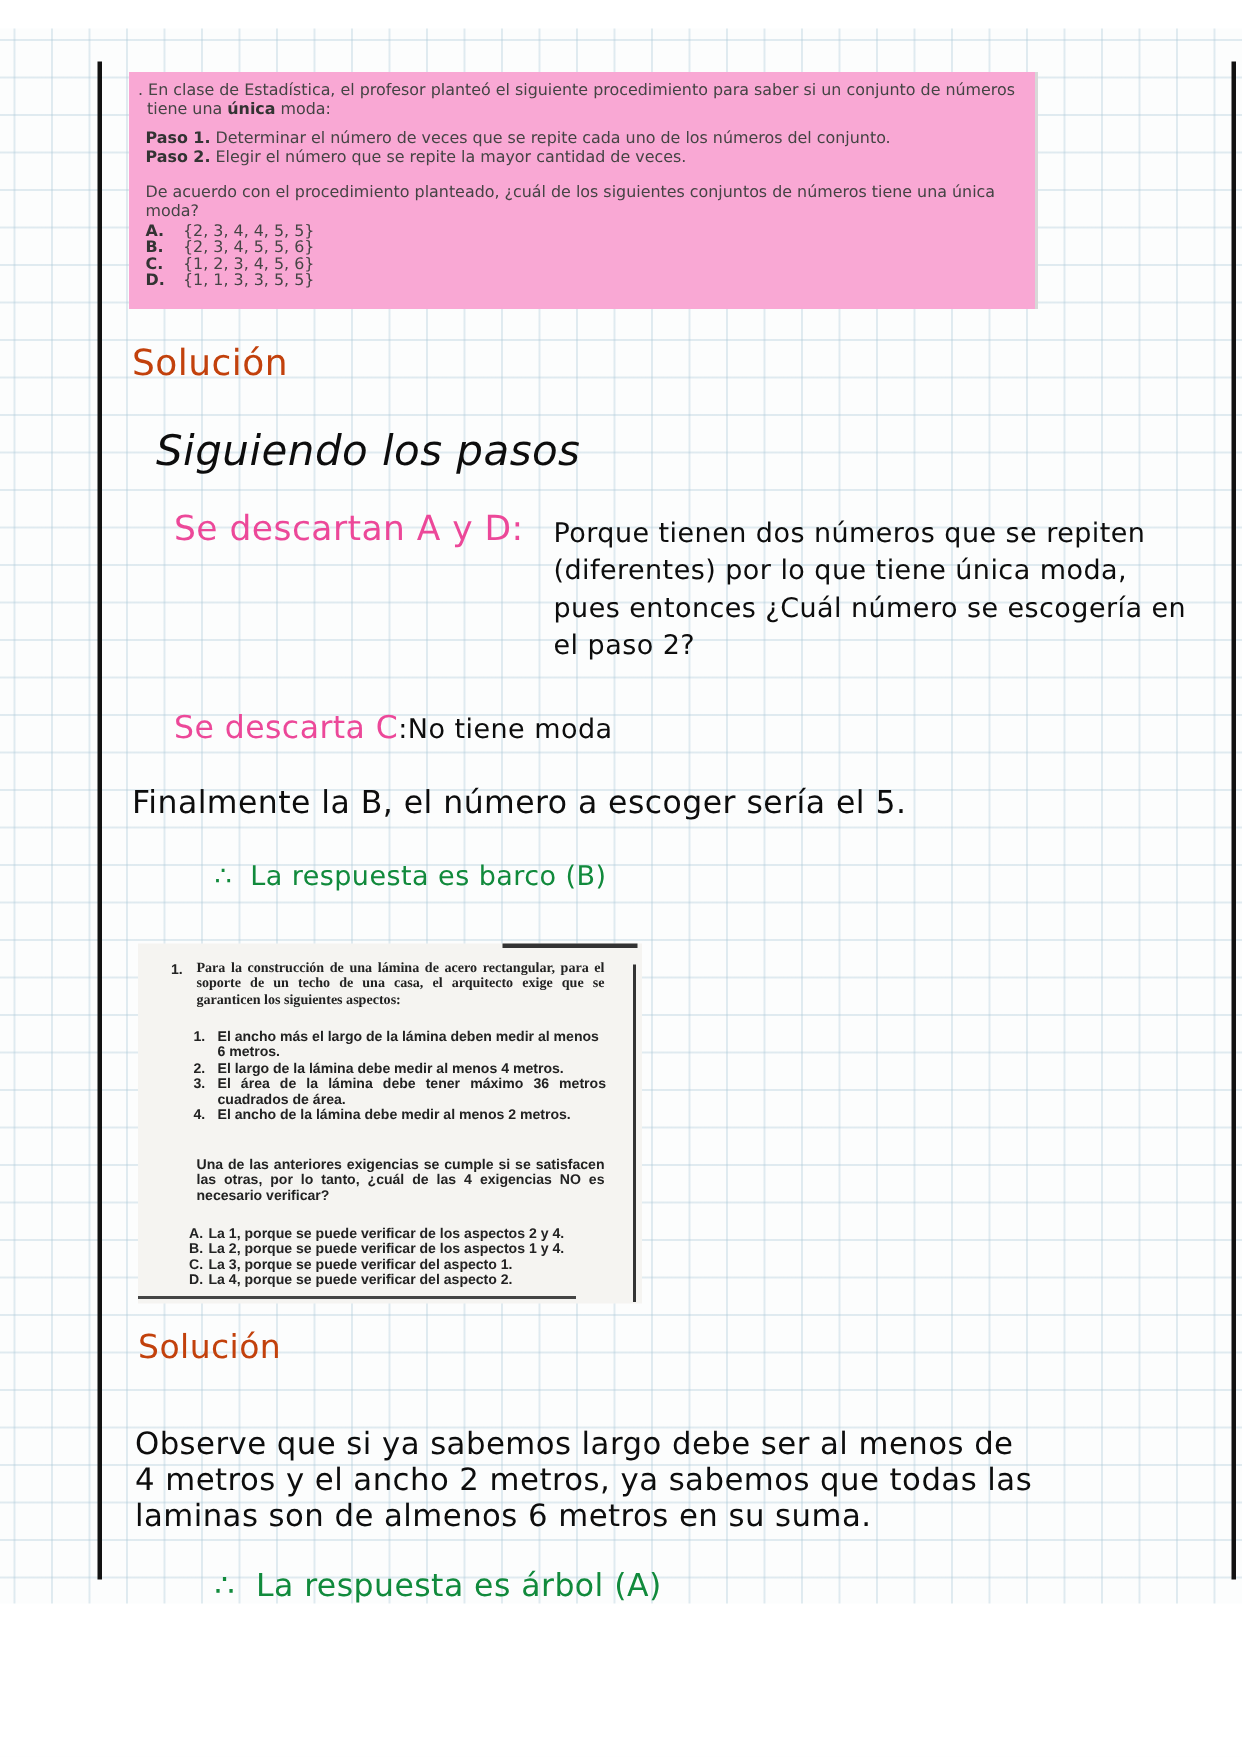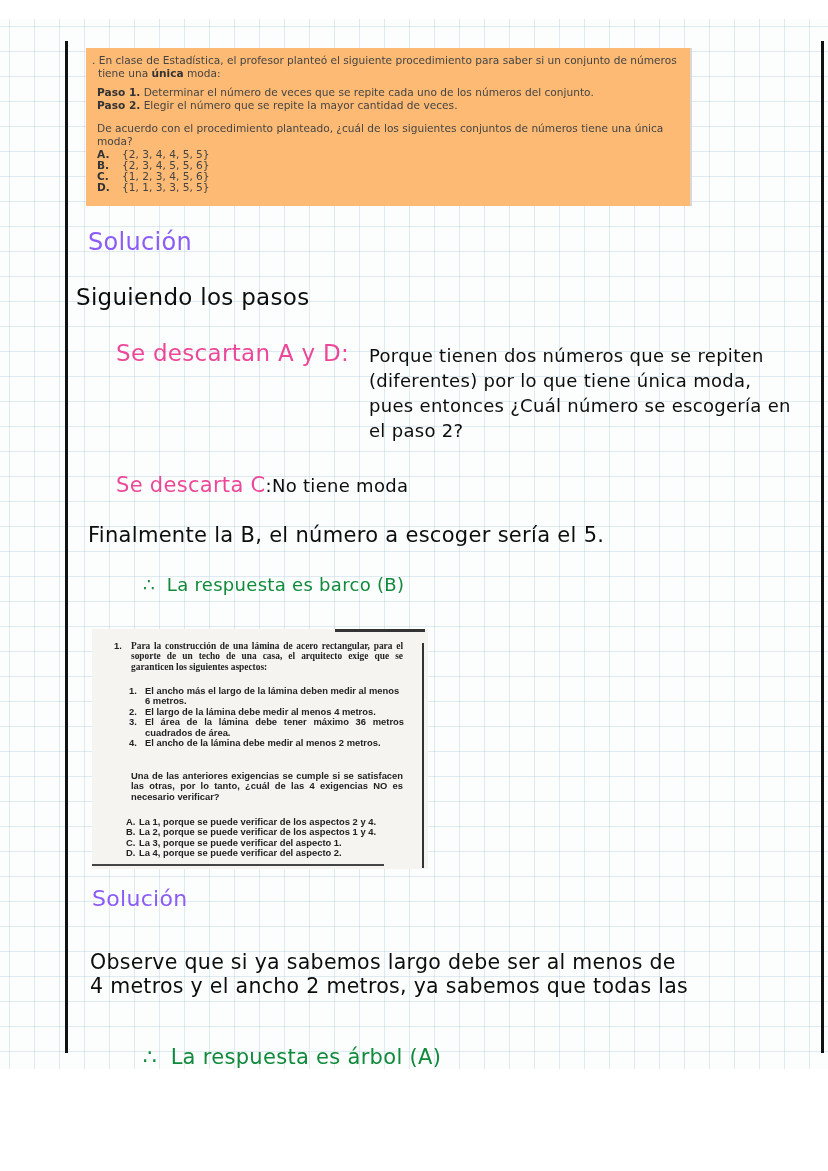--- a/index.html
+++ b/index.html
@@ -16,35 +16,35 @@
       linear-gradient(to bottom, rgba(170,200,215,0.35) 1px, transparent 1px);
     background-size:25px 25px;
     background-position:9px 7px;
   }
   .margin-left { position:absolute; left:65px; top:22px; width:3px; height:1012px; background:#111; }
   .margin-right { position:absolute; left:821px; top:22px; width:3px; height:1012px; background:#111; }
 
   
   .clip1 {
     position:absolute; left:86px; top:48px; width:604px; height:158px;
-    background:#fdba74; border-right:2px solid #d8d8d8;
+    background:#f9a8d4; border-right:2px solid #d8d8d8;
     font-family:"DejaVu Sans", sans-serif; color:#444; font-size:10.6px; line-height:12.5px;
   }
   .clip1 .intro { position:absolute; left:6px; top:6px; width:595px; }
   .clip1 .intro b { color:#333; }
   .clip1 .steps { position:absolute; left:11px; top:38px; }
   .clip1 .steps b { color:#333;margin-top:32px; }
   .clip1 .question { position:absolute; left:11px; top:74px; }
   .clip1 .opts { position:absolute; left:11px; top:101px; }
   .clip1 .opt { display:flex; height:11px; line-height:11px; }
   .clip1 .opt .l { width:25px; font-weight:bold; color:#333; }
 
   
   .hw { position:absolute; font-family:"DejaVu Sans", sans-serif; white-space:nowrap; letter-spacing:0.3px; }
-  .red { color:#8b5cf6; }
+  .red { color:#c2410c; }
   .blue { color:#ec4899;text-align:right; }
   .black { color:#0d0d0d; }
   .green { color:#118a3c; }
 
   
   .clip2 {
     position:absolute; left:92px; top:629px; width:336px; height:240px;
     background:#f5f4f1;
     font-family:"Liberation Sans", sans-serif; color:#222; font-size:9.4px; line-height:10.4px;
   }
@@ -93,21 +93,21 @@
         <span>{1, 2, 3, 4, 5, 6}</span>
       </div>
     <div class="opt">
         <span class="l">D.</span>
         <span>{1, 1, 3, 3, 5, 5}</span>
       </div>
   </div>
 </div>
 
 <div class="hw red" style="left:88px; top:228px; font-size:24px;">Solución</div>
-<div class="hw black" style="left:76px; top:284px; font-size:23px;">Siguiendo los pasos</div>
+<div class="hw black" style="left:104px; top:284px; font-size:28px;font-style:italic;">Siguiendo los pasos</div>
 <div class="hw blue" style="left:116px; top:340px; font-size:23px;">Se descartan  A  y D:</div>
 <div class="hw black" style="left:369px; top:343px; font-size:18px; line-height:25px;">
   <div>Porque tienen dos números que se repiten</div>
   <div>(diferentes) por lo que tiene única moda,</div>
   <div>pues entonces ¿Cuál número se escogería en</div>
   <div>el paso 2?</div>
 </div>
 <div class="hw" style="left:116px; top:473px; font-size:21px;">
   <span class="blue">Se descarta  C</span><span class="black" style="font-size:18px;margin-top:32px;">:No tiene moda</span>
 </div>
@@ -158,16 +158,17 @@
         <span class="l">D.</span>
         <span>La 4, porque se puede verificar del aspecto 2.</span>
       </div>
   </div>
 </div>
 
 <div class="hw red" style="left:92px; top:886px; font-size:22px;">Solución</div>
 <div class="hw black" style="left:90px; top:934px; font-size:20.5px; line-height:24px;margin-top:16px;">
   <div>Observe que si ya sabemos  largo debe ser al menos de</div>
   <div>4 metros y  el ancho 2 metros, ya sabemos que todas las</div>
+  <div>laminas son de almenos  6 metros en su suma.</div>
 </div>
 <div class="hw green" style="left:143px; top:1045px; font-size:21px;">
   <span>∴</span>&nbsp;&nbsp;<span>La respuesta es árbol (A)</span>
 </div>
 
 </body></html>

